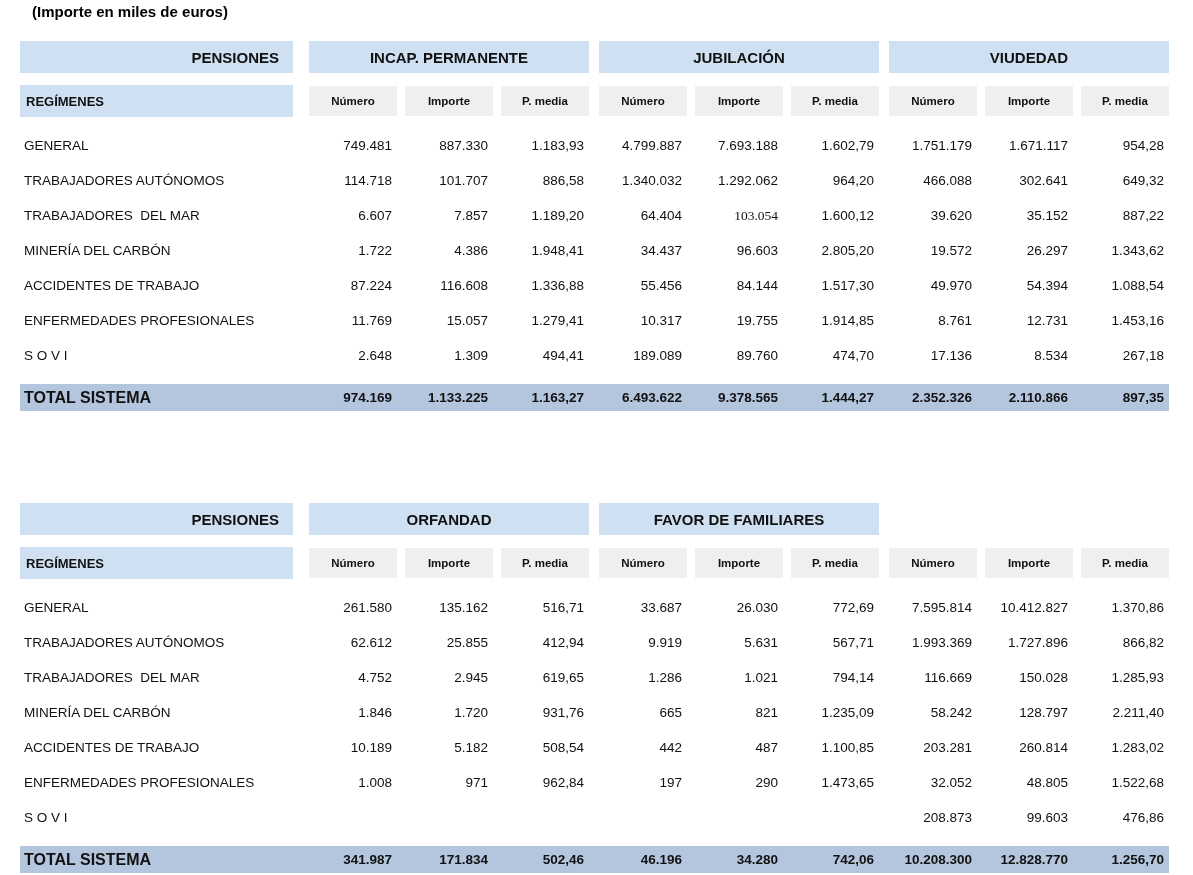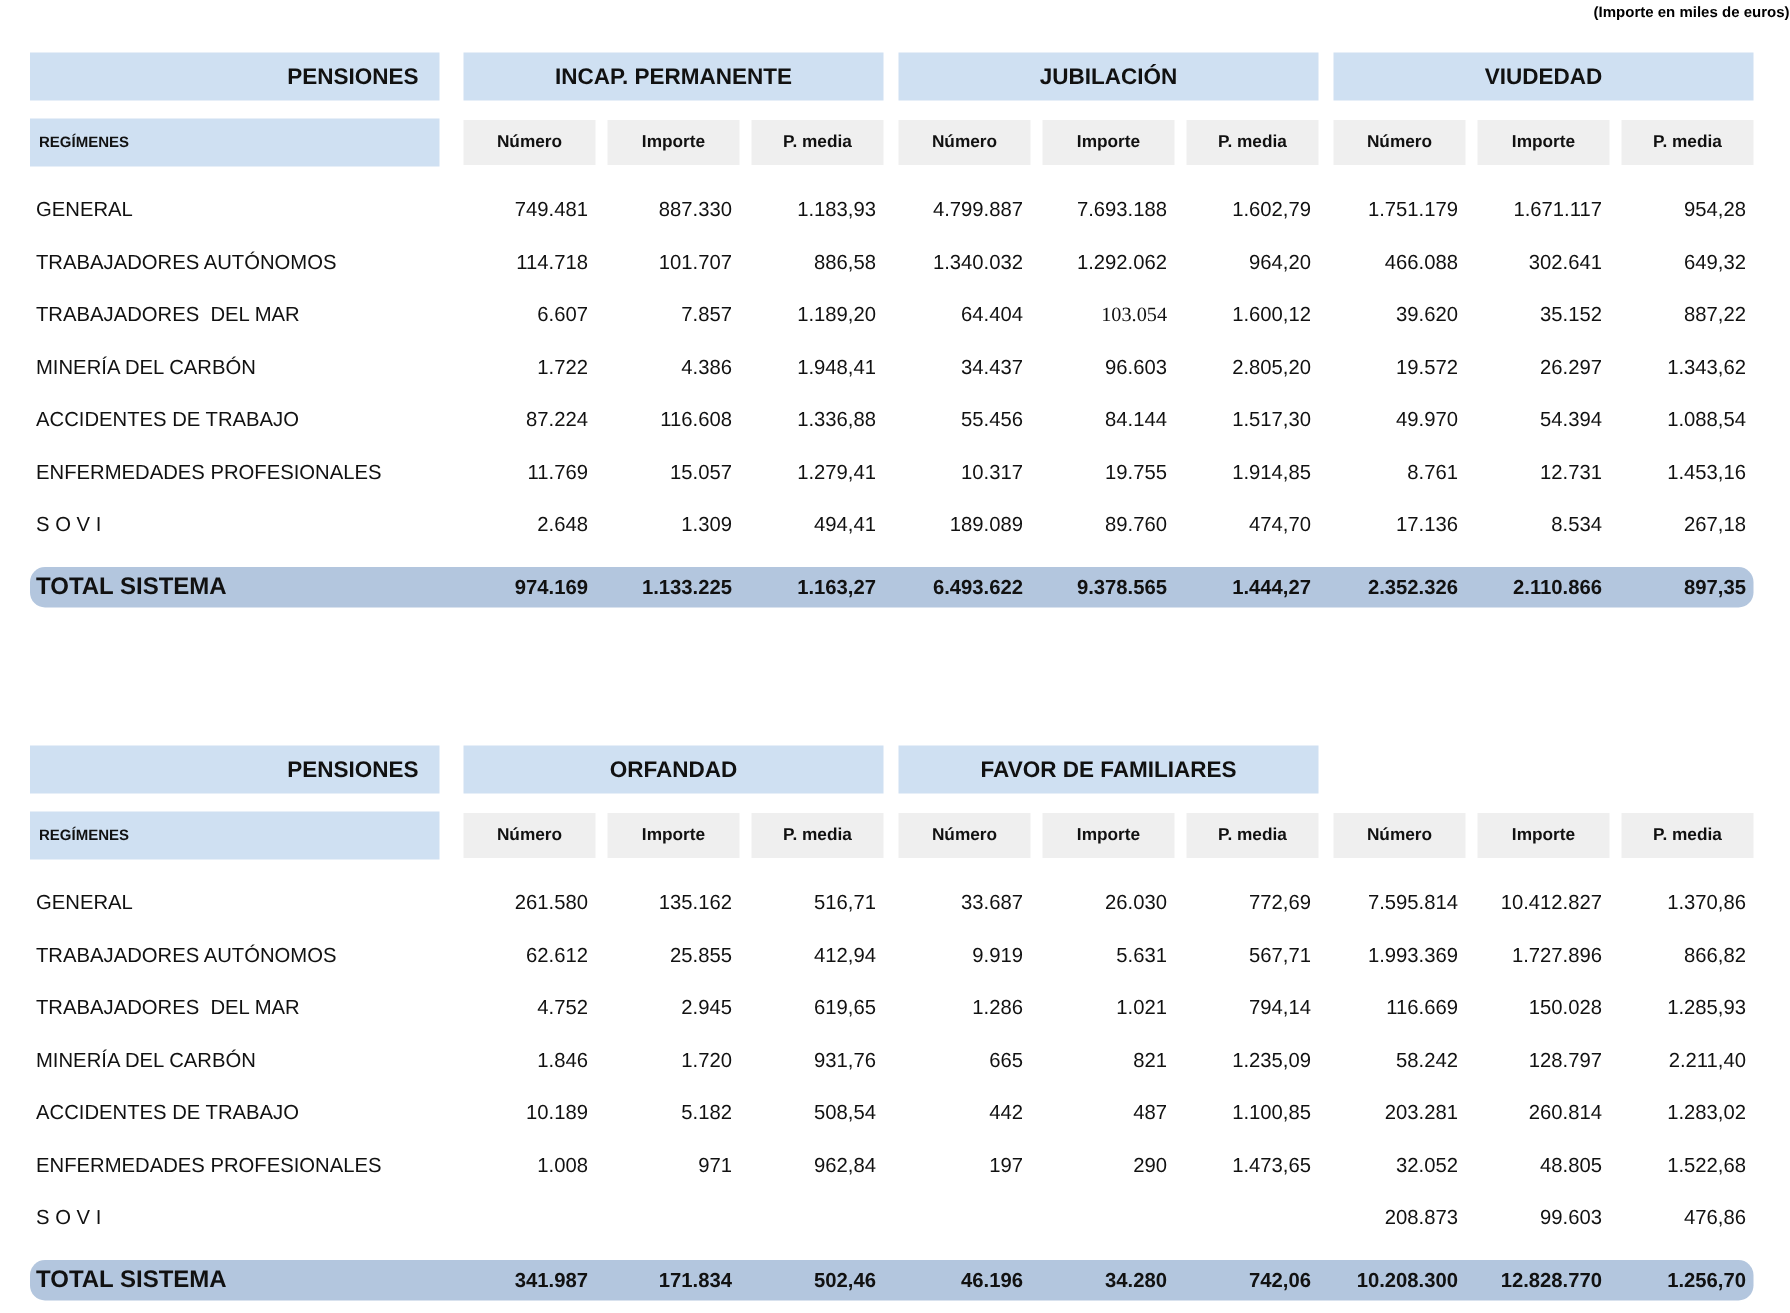--- a/index.html
+++ b/index.html
@@ -10,37 +10,36 @@
     color: #111111;
   }
   body {
     width: 1193px;
     height: 875px;
     overflow: hidden;
     position: relative;
   }
   .doc-title {
     margin-top: 3px;
-    text-align: right;
-    font-size: 10px;
+    text-align: left;
+    font-size: 15px;
     font-weight: 600;
     color: #000;
     margin-left: 32px;
   }
   .pension-table {
     margin-left: 20px;
     width: 1149px;
   }
   .pension-table.first { margin-top: 21px; }
   .pension-table.second { margin-top: 92px; }
 
   .tgrid {
     display: grid;
     grid-template-columns: 273px 16px 88px 8px 88px 8px 88px 10px 88px 8px 88px 8px 88px 10px 88px 8px 88px 8px 88px;
-    border-radius: 10px;
   }
 
   
   .hdr1 { height: 32px; margin-bottom: 12px; }
   .band {
     background: #cfe0f2;
     display: flex;
     align-items: center;
     height: 32px;
   }
@@ -58,21 +57,21 @@
   }
 
   
   .hdr2 { height: 32px; }
   .rowhdr-cell {
     background: #cfe0f2;
     display: flex;
     align-items: center;
     padding-left: 6px;
     font-weight: bold;
-    font-size: 10px;
+    font-size: 13px;
     box-sizing: border-box;
     height: 32px;
   }
   .colhdr-cell {
     background: #efefef;
     display: flex;
     align-items: center;
     justify-content: center;
     font-weight: bold;
     font-size: 11.5px;

